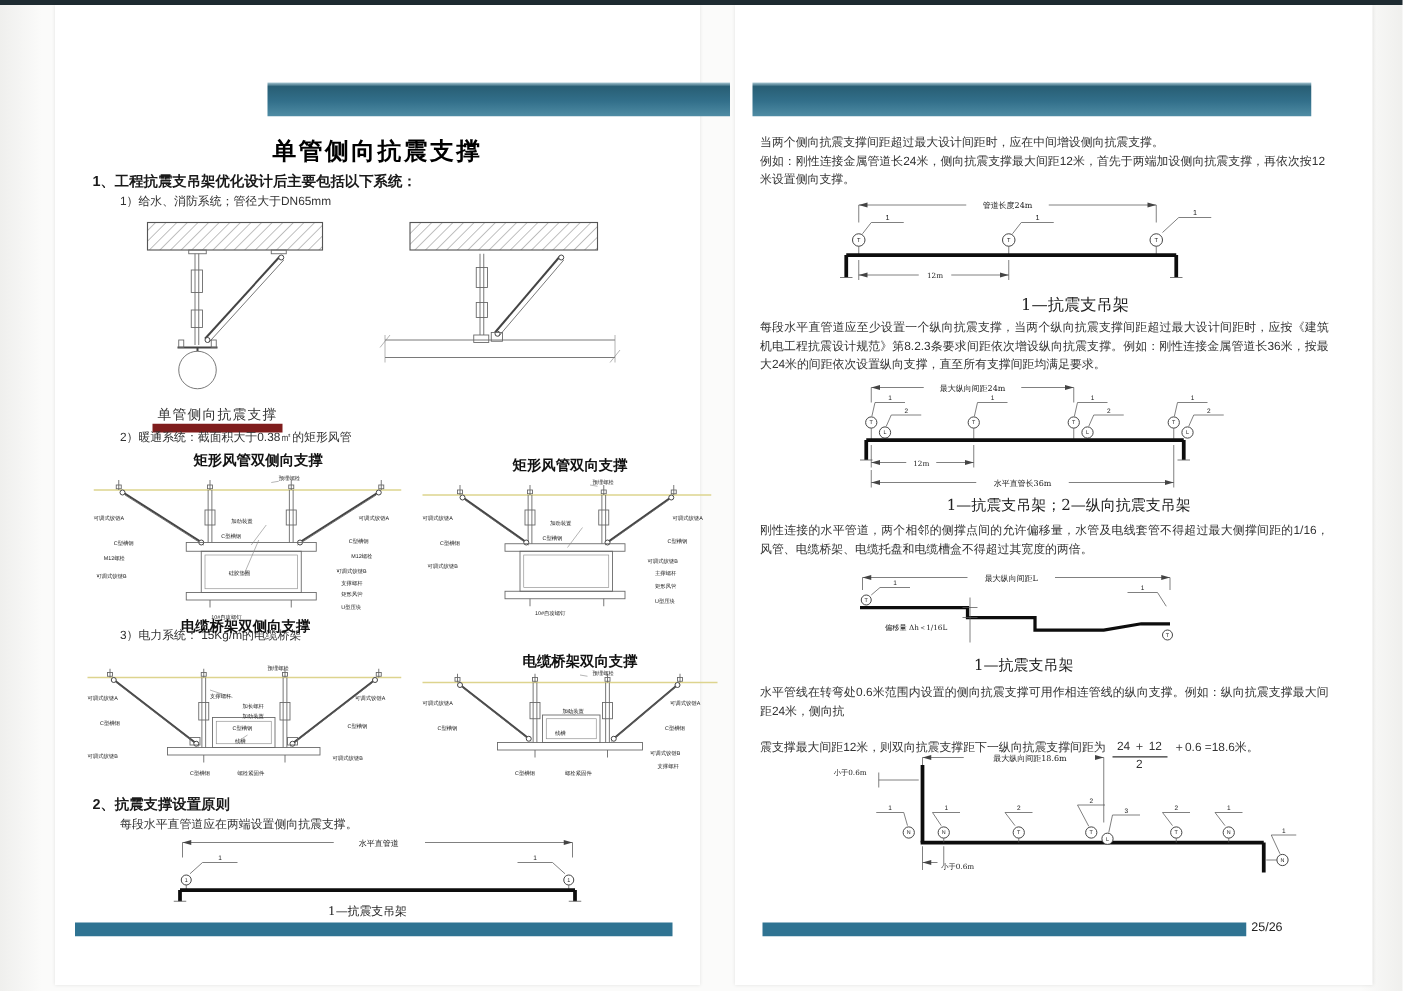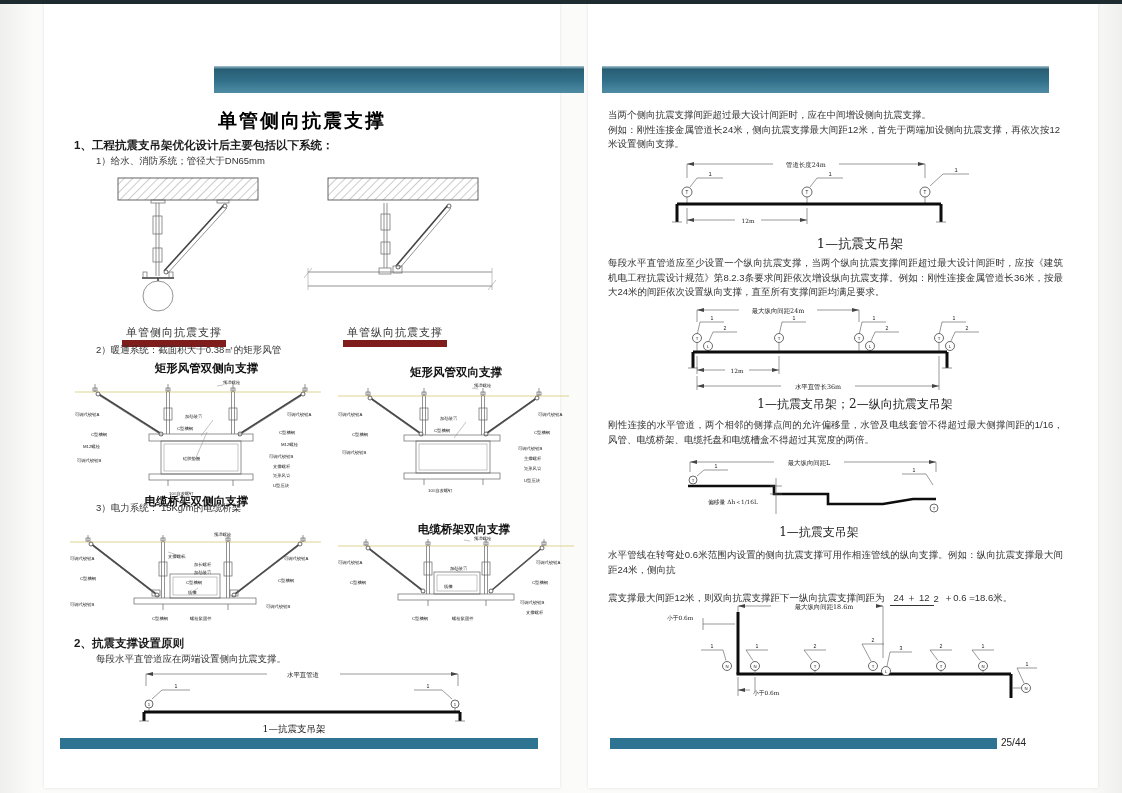--- a/index.html
+++ b/index.html
@@ -16,21 +16,21 @@
   .footbar{background:#2f7392}
   .doct{font-size:19px;font-weight:bold;color:#000;text-align:center;letter-spacing:2px}
   .sh{font-size:11.5px;font-weight:bold;color:#1a1a1a}
   .it{font-size:9.5px;color:#333}
   .ft{font-size:11.5px;font-weight:bold;color:#111;text-align:center}
   .capu{font-family:"DejaVu Serif",serif;font-size:11px;color:#333;letter-spacing:1px;border-bottom:7px solid #7f1d1d;padding:0 4px;display:inline-block}
   .capc{text-align:center}
   .caps{font-family:"DejaVu Serif",serif;color:#222;text-align:center}
   .para{font-size:9.5px;color:#333;line-height:1.55;text-align:justify}
   .p4row{display:flex;font-size:9.5px;color:#333;margin-top:15px}
-  .frac{display:inline-flex;flex-direction:row;align-items:center;margin:0 5px;font-size:9.5px;line-height:1.3;color:#333}
+  .frac{display:inline-flex;flex-direction:column;align-items:center;margin:0 5px;font-size:9.5px;line-height:1.3;color:#333}
   .frac .num{padding:0 4px;border-bottom:1px solid #333}
   .pgnum{font-size:10px;color:#222}
   svg{overflow:visible}
   svg text{font-family:"Liberation Sans",sans-serif;fill:#1a1a1a}
   .ln{stroke:#666;stroke-width:.7;fill:none}
   .tn{stroke:#888;stroke-width:.5;fill:none}
   .l2{stroke:#444;stroke-width:1.6;fill:none}
   .pp{stroke:#0d0d0d;stroke-width:3;fill:none}
   .dm{stroke:#555;stroke-width:.6;fill:none}
   .yl{stroke:#ddd48e;stroke-width:1.1}
@@ -94,21 +94,20 @@
         <circle class="mkc" cx="98" cy="95" r="2"></circle>
     <line class="ln" x1="8" y1="100" x2="192" y2="100"></line>
         <line class="ln" x1="8" y1="114" x2="192" y2="114"></line>
     <line class="tn" x1="8" y1="96" x2="8" y2="118"></line>
         <line class="tn" x1="192" y1="96" x2="192" y2="118"></line>
     <line class="tn" x1="4" y1="106" x2="12" y2="96"></line>
         <line class="tn" x1="188" y1="118" x2="196" y2="108"></line>
     <rect class="ln" x="79" y="96" width="12" height="6"></rect>
         <rect class="ln" x="93" y="94" width="9" height="7"></rect>
   </svg>
-  <div class="abs capc" style="left:256px;top:318px;width:190px"><span class="capu">单管纵向抗震支撑</span></div>
 
   <div class="abs it" style="left:52px;top:340px">2）暖通系统：截面积大于0.38㎡的矩形风管</div>
   <div class="abs ft" style="left:70px;top:357px;width:185px">矩形风管双侧向支撑</div>
   <div class="abs ft" style="left:322px;top:361px;width:180px">矩形风管双向支撑</div>
 
   <svg class="abs" style="left:28px;top:372px" width="252" height="122" viewBox="0 0 250 122">
     <line class="yl" x1="2" y1="16" x2="248" y2="16"></line>
     <g class="ln">
       <line x1="22" y1="8" x2="22" y2="16"></line>
           <rect x="20" y="12" width="4" height="3"></rect>
@@ -582,15 +581,15 @@
       <line class="dm" x1="378.5" y1="92" x2="370" y2="92"></line>
     </g>
     <line class="dm" x1="95" y1="81" x2="95" y2="100"></line>
         <line class="dm" x1="112" y1="81" x2="112" y2="96"></line>
     <line class="dm" x1="95" y1="94" x2="107" y2="94"></line>
         <polygon class="ar" points="95,94 102,92 102,96"></polygon>
     <text class="t55 ser" x="110" y="99">小于0.6m</text>
   </svg>
 
   <div class="abs footbar" style="left:22px;top:734px;width:387px;height:11px"></div>
-  <div class="abs pgnum" style="left:413px;top:733px">25/44</div>
+  <div class="abs pgnum" style="left:413px;top:733px">25/26</div>
 </div>
 </div>
 
 </body></html>

